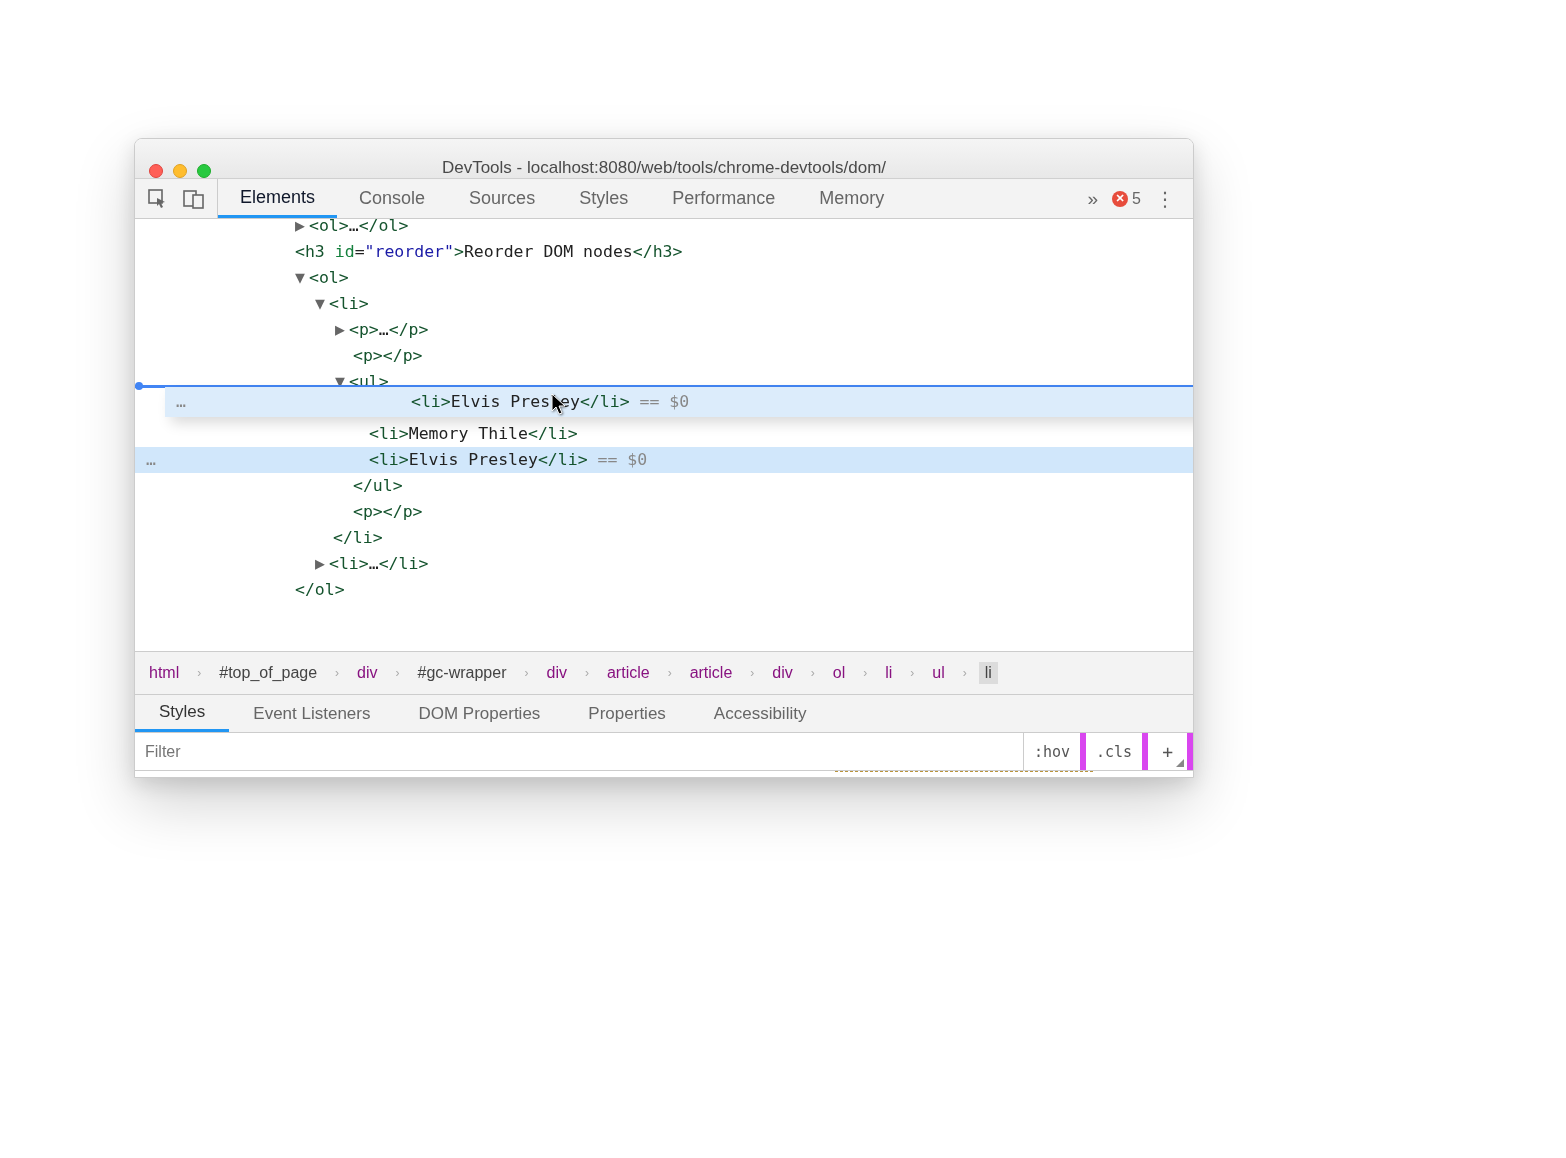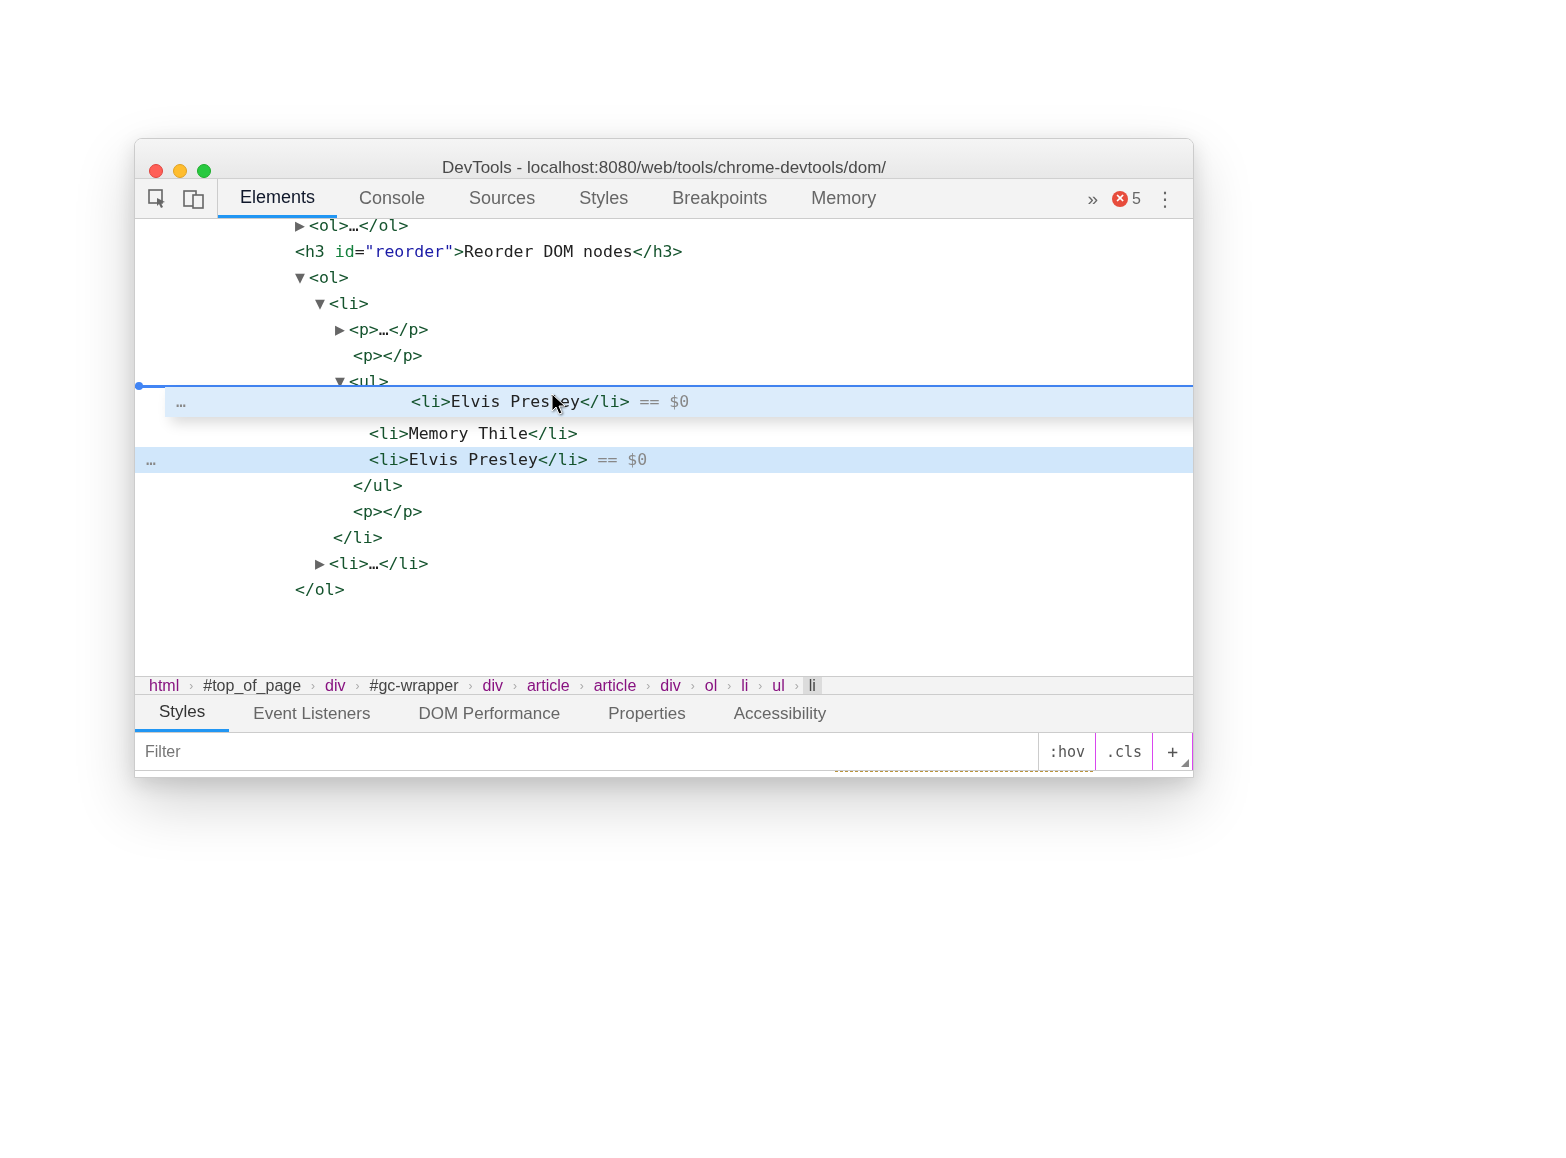--- a/index.html
+++ b/index.html
@@ -134,28 +134,28 @@
   }
   .cursor-img {
     position:absolute;
     left: 416px; top: 174px;
     z-index: 10;
     pointer-events:none;
   }
   .cursor-img svg { filter: drop-shadow(1px 1px 1px rgba(0,0,0,0.5)); }
   
   .breadcrumb {
-    height: 19px;
+    height: 44px;
     background:#f3f3f3;
     border-top:1px solid #ccc;
     border-bottom:1px solid #ccc;
     display:flex; align-items:center;
     font-size: 16px;
     padding: 0 8px;
-    gap: 4px;
+    gap: 12px;
     overflow:hidden;
   }
   .crumb { color:#881280; padding: 2px 6px; white-space:nowrap;}
   .crumb.id { color:#444; }
   .crumb.sel { background:#dcdcdc; color:#444; }
   .chev { color:#aaa; font-size:12px; }
   
   .subtabs {
     height: 38px;
     background:#f3f3f3;
@@ -175,21 +175,21 @@
   .filter-box {
     flex:1;
     border:none;
     border-right:1px solid #ccc;
     padding: 0 10px;
     font-size:16px;
     color:#999;
     background:#fff;
   }
   .style-btns { display:flex; align-items:center; background:#fff;}
-  .sbtn { padding:0 10px; font-family:Menlo,monospace; font-size:15px; color:#555; border-right:1px solid #d946ef; height:100%; display:flex; align-items:center;}
+  .sbtn { padding:0 10px; font-family:Menlo,monospace; font-size:15px; color:#555; border-right:6px solid #d946ef; height:100%; display:flex; align-items:center;}
   .sbtn.plus { position:relative; font-size:18px; padding:0 14px;}
   .sbtn.plus::after { content:""; position:absolute; right:3px; bottom:3px; border:4px solid transparent; border-right-color:#888; border-bottom-color:#888;}
   .dashed-box {
     position:absolute;
     right: 100px;
     bottom: 2px;
     width: 258px;
     height: 4px;
     border-top:1.5px dashed #b8923d;
   }
@@ -221,21 +221,21 @@
             <rect x="1" y="2" width="12" height="15" fill="none" stroke="#666" stroke-width="1.6"></rect>
             <rect x="10" y="6" width="10" height="13" fill="#f3f3f3" stroke="#666" stroke-width="1.6"></rect>
           </svg>
       </span>
     </div>
     <div class="tabs" id="main-tabs">
         <div class="tab active">Elements</div>
         <div class="tab">Console</div>
         <div class="tab">Sources</div>
         <div class="tab">Styles</div>
-        <div class="tab">Breakpoints</div>
+        <div class="tab">Performance</div>
         <div class="tab">Memory</div>
       </div>
     <span class="overflow">»</span>
     <div class="tb-right">
       <span class="err-badge">
         <span class="err-circle">✕</span>
         <span>5</span>
       </span>
       <span class="kebab">⋮</span>
     </div>
@@ -292,21 +292,21 @@
       <span class="crumb ">li</span>
       <span class="chev">›</span>
       <span class="crumb ">ul</span>
       <span class="chev">›</span>
       <span class="crumb sel">li</span>
     </div>
 
   <div class="subtabs" id="subtabs">
       <div class="subtab active">Styles</div>
       <div class="subtab">Event Listeners</div>
-      <div class="subtab">DOM Performance</div>
+      <div class="subtab">DOM Properties</div>
       <div class="subtab">Properties</div>
       <div class="subtab">Accessibility</div>
     </div>
 
   <div class="styles-toolbar">
     <input class="filter-box" placeholder="Filter" style="">
     <div class="style-btns">
       <span class="sbtn">:hov</span>
       <span class="sbtn">.cls</span>
       <span class="sbtn plus">+</span>

